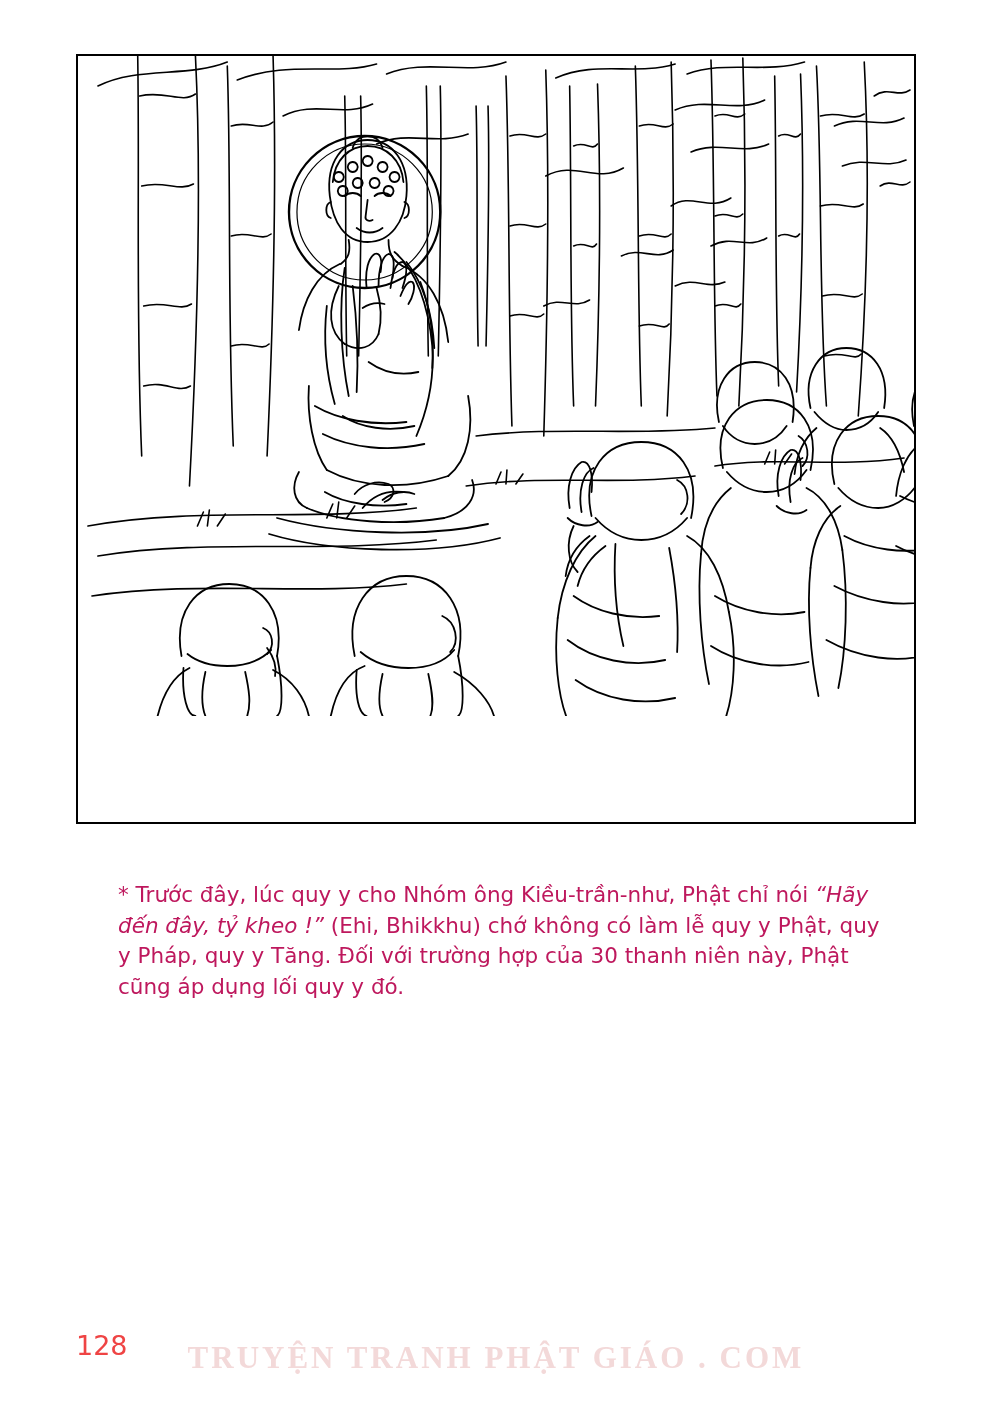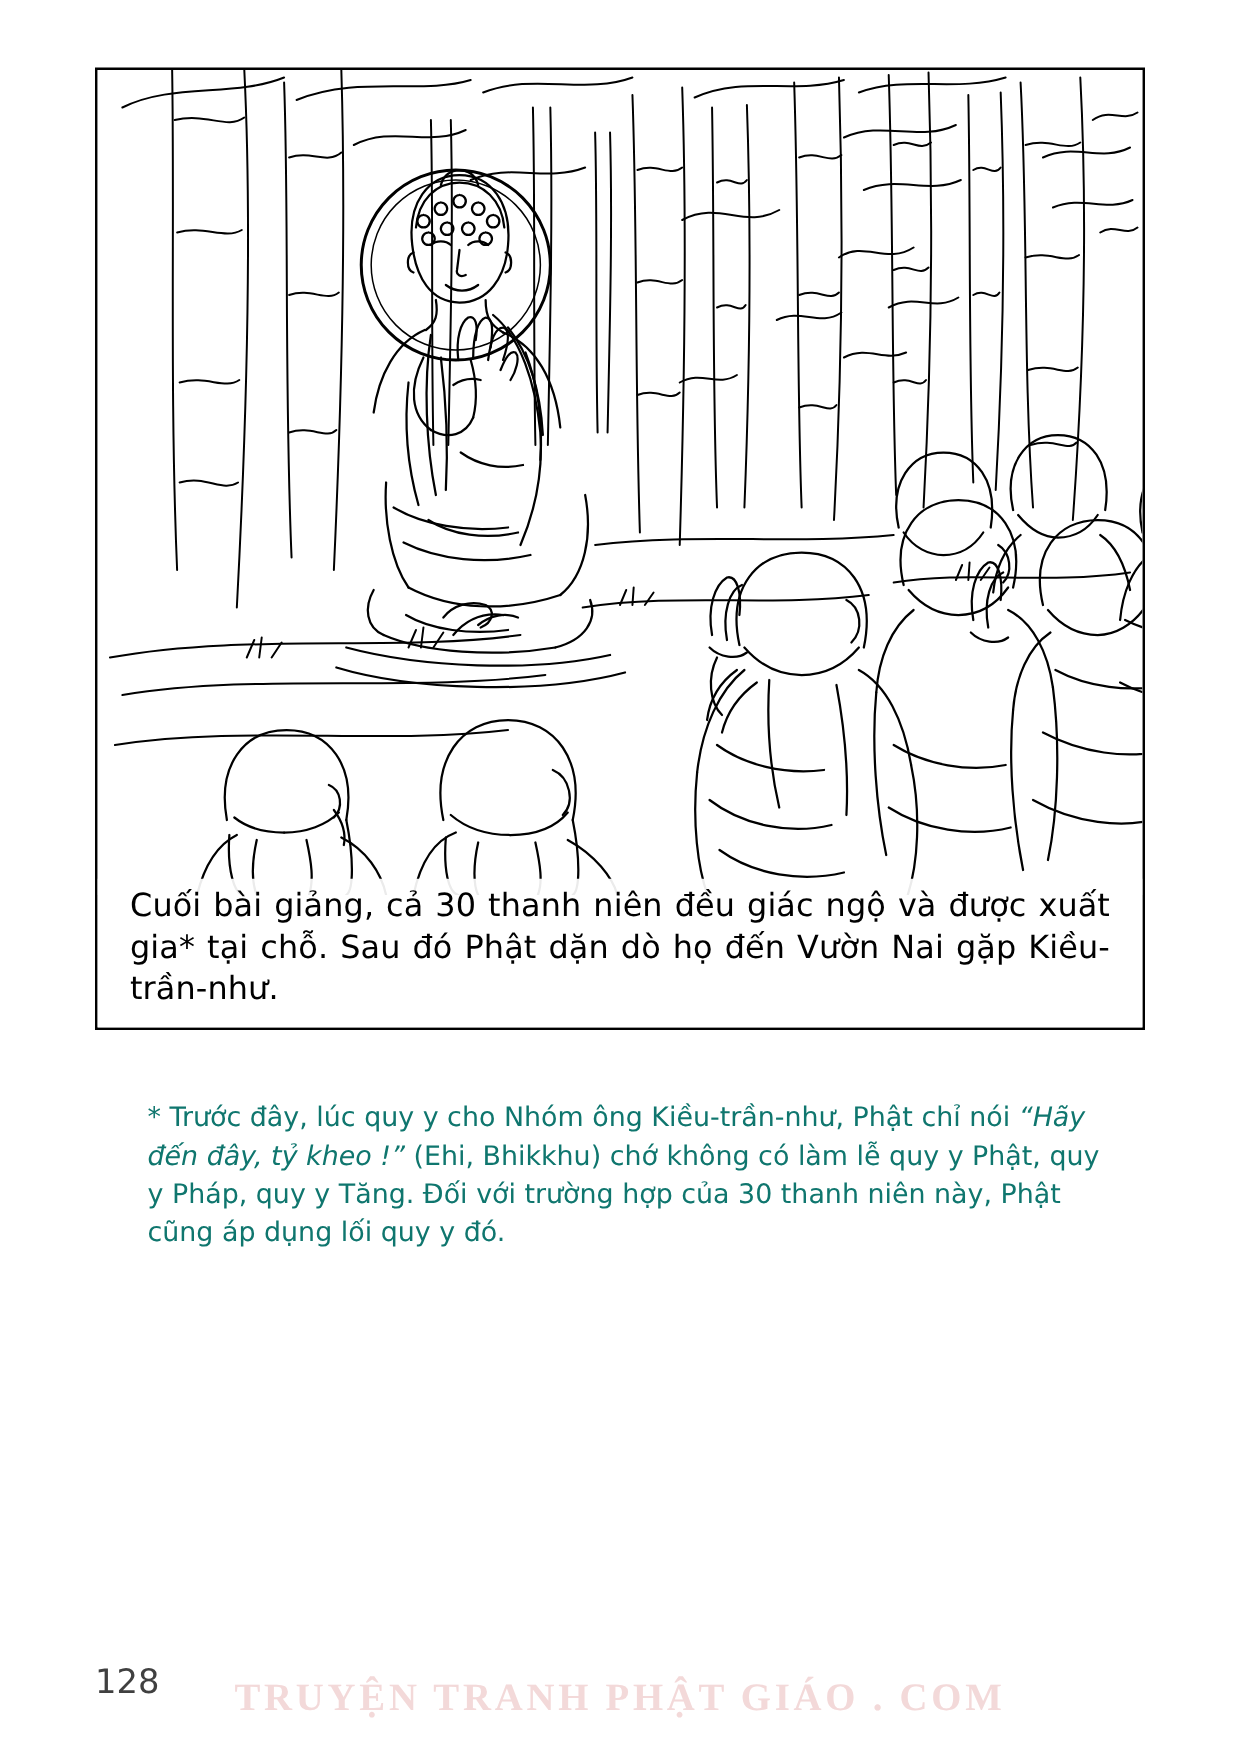--- a/index.html
+++ b/index.html
@@ -67,35 +67,35 @@
     position: absolute;
     left: 118px;
     top: 880px;
     width: 762px;
   }
   .footnote p {
     margin: 0;
     font-family: "DejaVu Sans", sans-serif;
     font-size: 21.5px;
     line-height: 1.42;
-    color: #0f766e;
+    color: #be185d;
     text-align: left;
   }
   .footnote .ital {
     font-style: italic;
   }
 
   
   .page-number {
     position: absolute;
     left: 76px;
     top: 1330px;
     font-family: "DejaVu Sans", sans-serif;
     font-size: 27px;
-    color: #404040;
+    color: #ef4444;
   }
 
   
   .watermark {
     position: absolute;
     left: 0;
     top: 1340px;
     width: 992px;
     text-align: center;
     font-family: Liberation Serif, serif;
@@ -353,23 +353,20 @@
 
         <path d="M770,480 C796,494 830,498 858,492"></path>
         <path d="M760,530 C790,546 828,552 858,544"></path>
         <path d="M752,584 C784,602 824,608 856,598"></path>
         <path d="M826,440 C850,452 882,456 906,450"></path>
         <path d="M822,490 C848,504 882,508 908,500"></path>
       </g>
     </svg>
   </div>
 
-  <div class="panel-caption">
-    <p>Cuối bài giảng, cả 30 thanh niên đều giác ngộ và được xuất gia* tại chỗ. Sau đó Phật dặn dò họ đến Vườn Nai gặp Kiều-trần-như.</p>
-  </div>
 </div>
 
 <div class="footnote">
   <p><span>* Trước đây, lúc quy y cho Nhóm ông Kiều-trần-như, Phật chỉ nói </span><span class="ital">“Hãy đến đây, tỷ kheo !”</span><span> (Ehi, Bhikkhu) chớ không có làm lễ quy y Phật, quy y Pháp, quy y Tăng. Đối với trường hợp của 30 thanh niên này, Phật cũng áp dụng lối quy y đó.</span></p>
 </div>
 
 <div class="page-number">128</div>
 
 <div class="watermark">TRUYỆN TRANH PHẬT GIÁO . COM</div>
 

